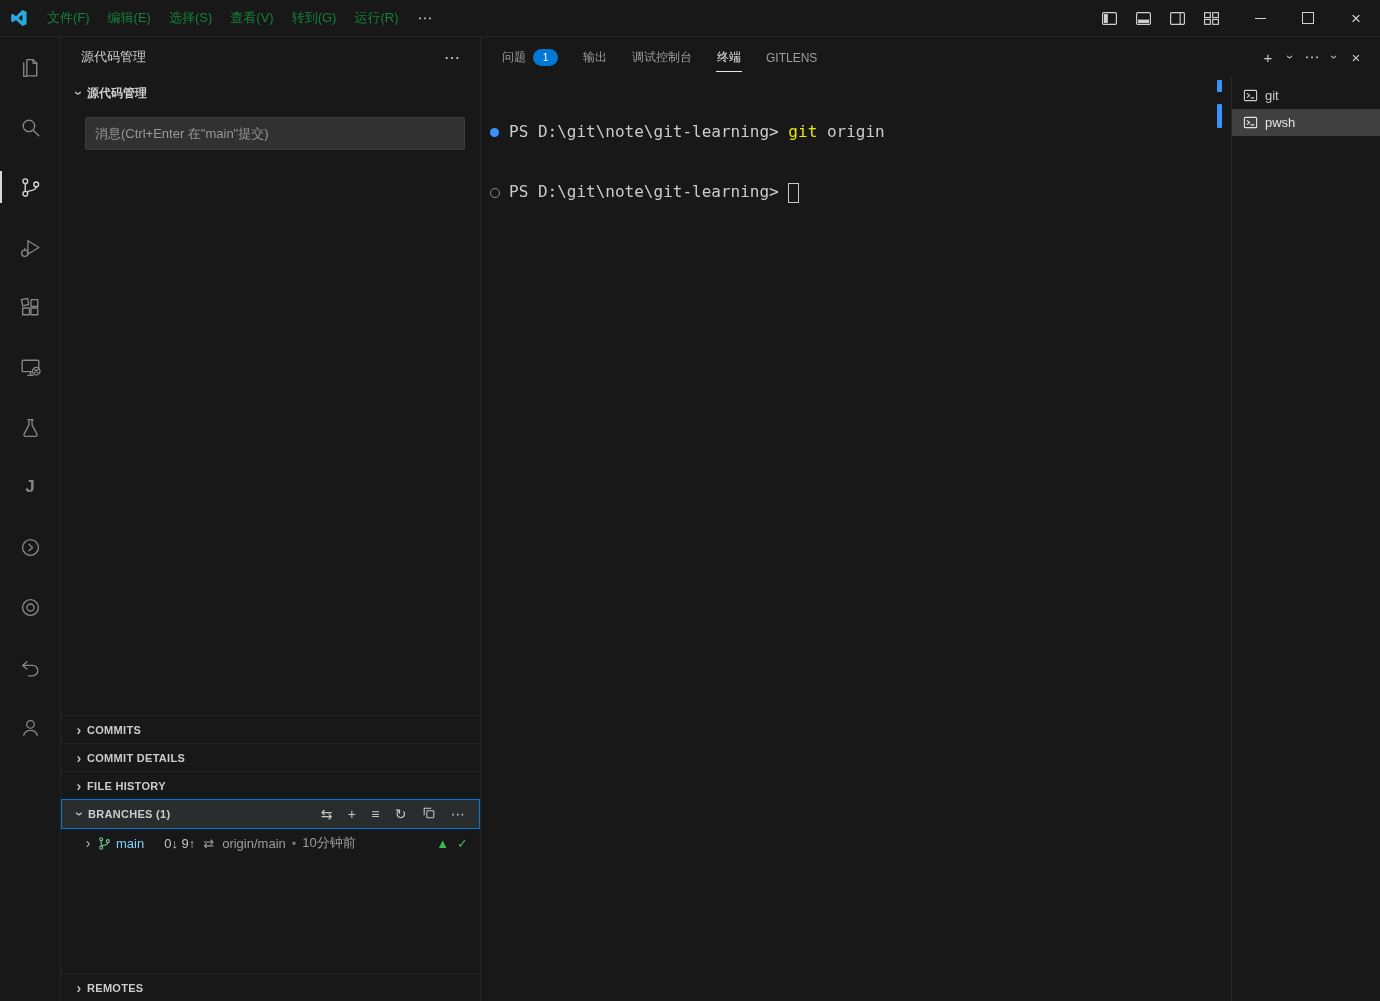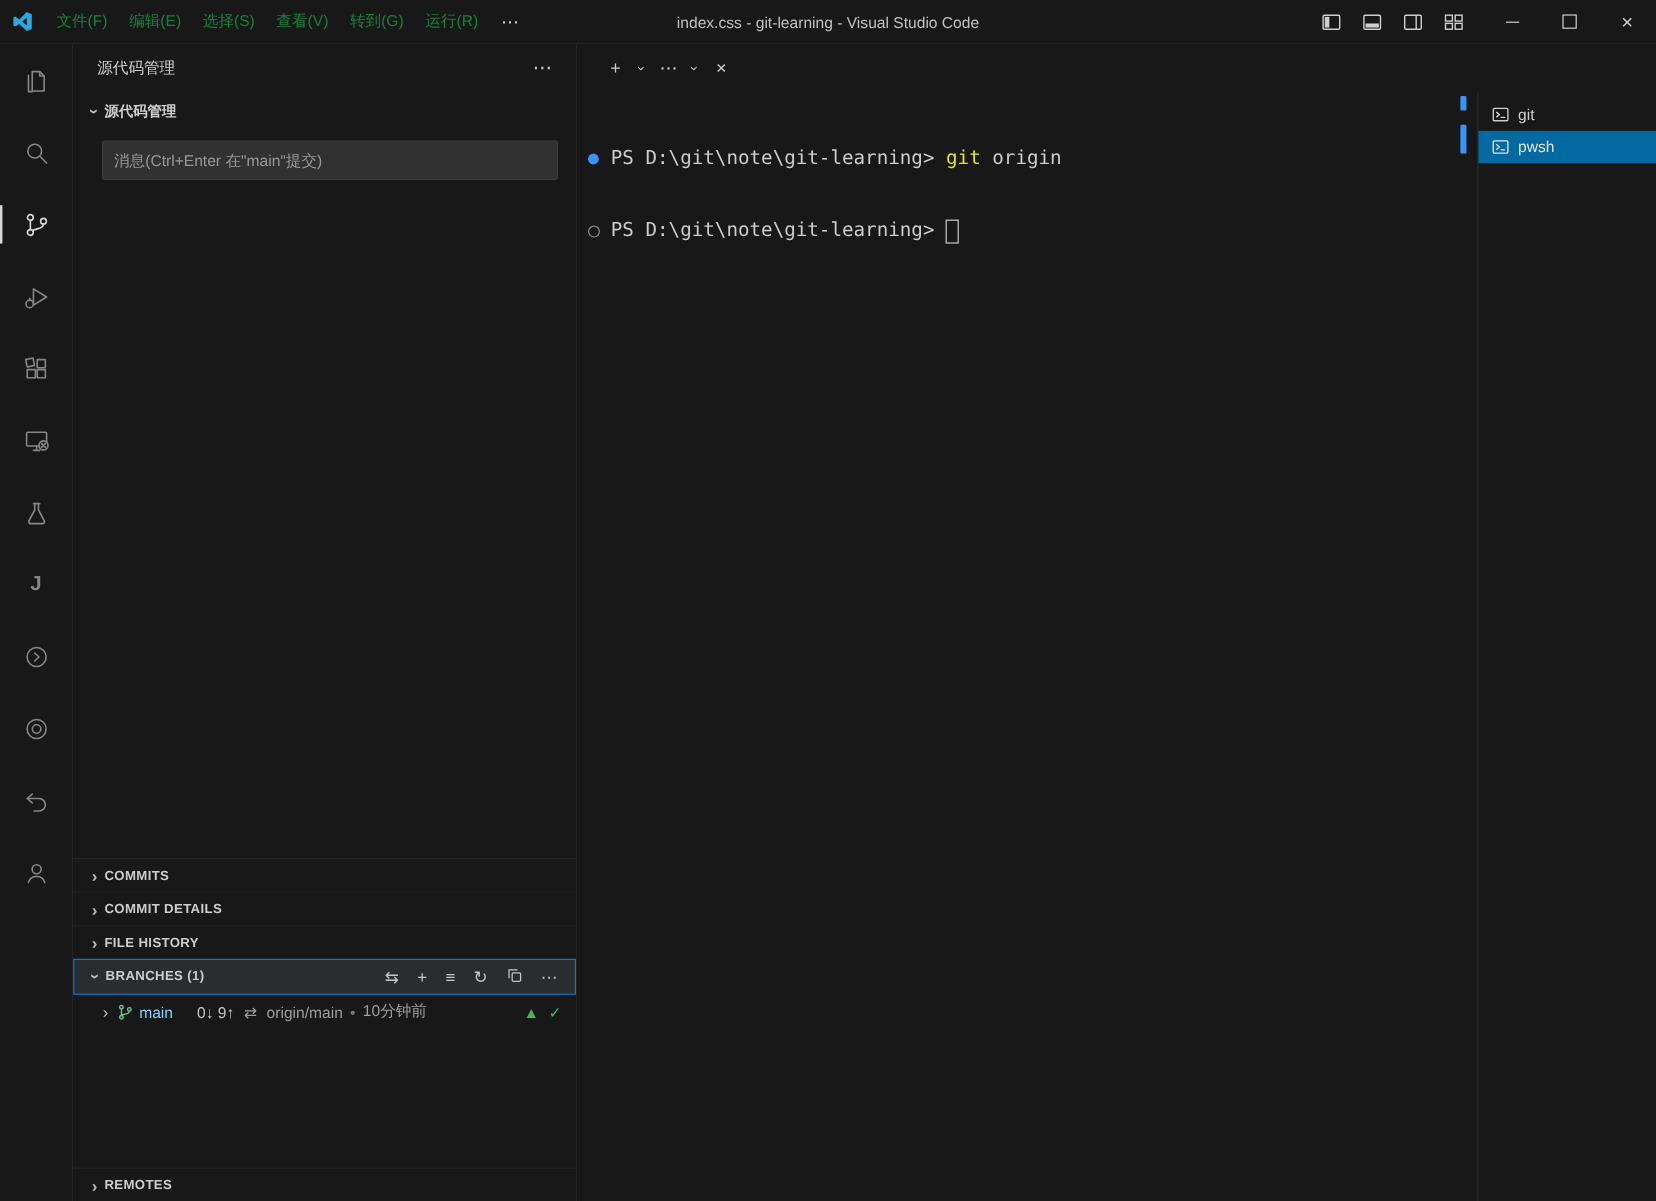--- a/index.html
+++ b/index.html
@@ -100,21 +100,21 @@
   .dot-hollow{width:8px;height:8px;border:1px solid #8a8a8a;background:transparent}
   .tyellow{color:#e5e510}
   .tgreen{color:#16c60c}
   .cursor{display:inline-block;width:9px;height:18px;border:1px solid #c8c8c8;vertical-align:middle;margin-left:9px}
   .ruler-mark{position:absolute;right:9px;width:5px;background:#3794ff;border-radius:1px}
   .mark-1{top:3px;height:12px}
   .mark-2{top:27px;height:24px}
 
   .term-list{width:148px;flex:0 0 148px;border-left:1px solid #2b2b2b;padding-top:5px;color:#ccc}
   .tl-item{height:27px;display:flex;align-items:center;gap:7px;padding:0 8px 0 11px;font-size:13px}
-  .tl-item.selected{background:#0369a1;color:#e3e3e3}
+  .tl-item.selected{background:#404040;color:#e3e3e3}
   .tl-icon{display:flex}
   .tl-icon svg{width:15px;height:15px;stroke:currentColor;fill:none;stroke-width:1.2;stroke-linecap:round;stroke-linejoin:round}
 </style>
 </head>
 <body>
 
 <div class="window">
 
   <header class="titlebar">
     <span class="logo">
@@ -124,21 +124,20 @@
     </span>
     <nav class="menus">
       <span class="menu">文件(F)</span>
       <span class="menu">编辑(E)</span>
       <span class="menu">选择(S)</span>
       <span class="menu">查看(V)</span>
       <span class="menu">转到(G)</span>
       <span class="menu">运行(R)</span>
       <span class="menu-more">⋯</span>
     </nav>
-    <div class="tb-title">index.css - git-learning - Visual Studio Code</div>
     <div class="tb-right">
       <div class="layout-icons">
         <span class="licon">
           <svg viewBox="0 0 16 16">
               <rect x="1.5" y="2.5" width="13" height="11" rx="1"></rect>
               <rect x="2.8" y="3.8" width="3.6" height="8.4" fill="currentColor" stroke="none"></rect>
             </svg>
         </span>
         <span class="licon">
           <svg viewBox="0 0 16 16">
@@ -326,20 +325,30 @@
         <div class="branches-body"></div>
         <div class="sb-sec">
           <span class="chev">›</span>
           <span class="lbl">REMOTES</span>
         </div>
       </div>
     </aside>
 
     <section class="panel">
       <div class="panel-head">
+        <div class="ptabs">
+          <span class="ptab">
+            <span>问题</span>
+            <span class="badge">1</span>
+          </span>
+          <span class="ptab">输出</span>
+          <span class="ptab">调试控制台</span>
+          <span class="ptab active">终端</span>
+          <span class="ptab">GITLENS</span>
+        </div>
         <div class="pactions">
           <span class="pact">+</span>
           <span class="pact narrow">
               <span class="chev down">›</span>
             </span>
           <span class="pact">⋯</span>
           <span class="pact narrow">
               <span class="chev down">›</span>
             </span>
           <span class="pact">×</span>

